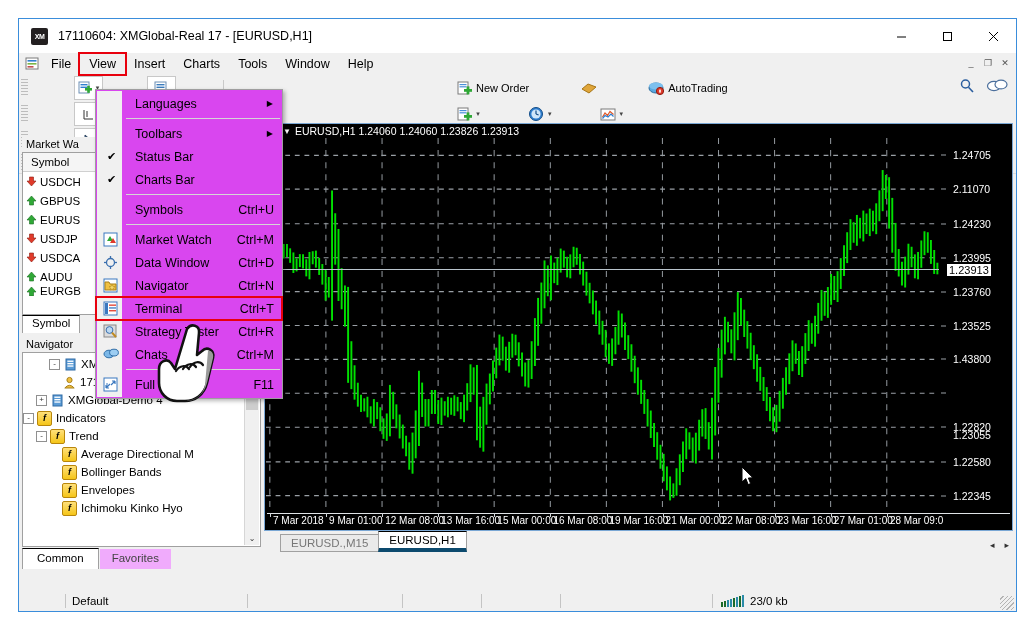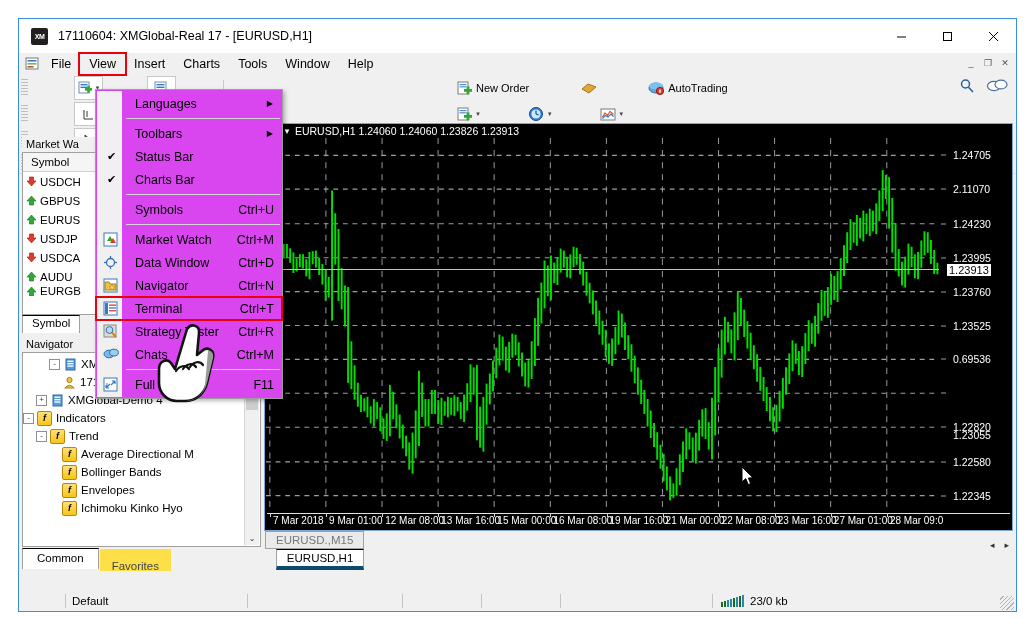--- a/index.html
+++ b/index.html
@@ -62,21 +62,21 @@
   .chart-hdr{position:absolute;left:15px;top:0;height:14px;display:flex;align-items:center;font-size:10.5px;color:#fff;padding-left:3px;z-index:5;font-family:"Liberation Sans",sans-serif;}
   .plot{position:absolute;left:1px;top:14px;right:73px;bottom:17px;}
   .yaxis{position:absolute;right:0;top:14px;width:73px;bottom:17px;}
   .ylab{position:absolute;font-size:10.5px;color:#fff;left:14px;transform:translateY(-50%);}
   .ytick{position:absolute;left:2px;width:5px;height:1px;background:#9aa0a6;transform:translateY(-0.5px);}
   .ycur{position:absolute;left:8px;background:#fff;color:#000;font-size:11px;padding:0 2px;transform:translateY(-50%);}
   .xaxis{position:absolute;left:1px;right:1px;bottom:0;height:17px;}
   .xlab{position:absolute;font-size:10px;color:#fff;top:2px;}
   .xtick{position:absolute;top:0;width:1px;height:4px;background:#cfd4d8;}
   .axisline{position:absolute;left:1px;right:1px;top:0;height:1px;background:#dfe3e6;}
-  .chart-tabs{position:absolute;left:1px;bottom:17px;height:21px;display:flex;align-items:flex-end;flex-direction:column;}
+  .chart-tabs{position:absolute;left:16px;bottom:17px;height:21px;display:flex;align-items:flex-end;}
   .ctab{font-size:11.5px;padding:2px 10px;border:1px solid #a0a0a0;background:#eaeaea;color:#777;margin-right:-1px;}
   .ctab.sel{background:#fff;color:#000;border-bottom:4px solid #0c4a6e;border-top:1px solid #000;}
   .tabnav{position:absolute;right:4px;bottom:19px;display:flex;gap:10px;font-size:9px;color:#333;}
 
   
   .statusbar{position:absolute;left:0;right:0;bottom:0;height:20px;background:#f0f0f0;display:flex;align-items:center;font-size:11.5px;}
   .st-cell{border-left:1px solid #c4c4c4;height:14px;line-height:14px;padding-left:6px;color:#000;}
   .resizer{position:absolute;right:2px;bottom:1px;width:14px;height:14px;background:repeating-linear-gradient(135deg,transparent 0 2px,#b4b4b4 2px 3px);}
 
   
@@ -441,21 +441,21 @@
             </div>
           </div>
           <div class="vscroll">
             <div class="vs-arrow">⌃</div>
             <div class="vs-thumb"></div>
             <div class="vs-arrow" style="position:absolute;bottom:0;left:0;right:0">⌄</div>
           </div>
         </div>
         <div class="nav-tabs">
           <div class="ptab sel" style="padding:3px 14px">Common</div>
-          <div class="ptab" style="padding:11px 12px;background:#fde047;border-color:#f0f0f0">Favorites</div>
+          <div class="ptab" style="padding:3px 12px;background:#f0abfc;border-color:#f0f0f0">Favorites</div>
         </div>
       </div>
     </div>
 
     <div class="chartwrap">
       <div class="chart">
         <div class="chart-hdr">
           <span style="font-size:8px;margin-right:4px">▼</span>
           <span>EURUSD,H1  1.24060 1.24060 1.23826 1.23913</span>
         </div>
@@ -703,21 +703,21 @@
             <div class="ylab" style="top: 51.2019px;">2.11070</div>
             <div class="ytick" style="top: 85.8173px;"></div>
             <div class="ylab" style="top: 85.8173px;">1.24230</div>
             <div class="ytick" style="top: 119.712px;"></div>
             <div class="ylab" style="top: 119.712px;">1.23995</div>
             <div class="ytick" style="top: 153.606px;"></div>
             <div class="ylab" style="top: 153.606px;">1.23760</div>
             <div class="ytick" style="top: 187.5px;"></div>
             <div class="ylab" style="top: 187.5px;">1.23525</div>
             <div class="ytick" style="top: 221.394px;"></div>
-            <div class="ylab" style="top: 221.394px;">0.69536</div>
+            <div class="ylab" style="top: 221.394px;">1.43800</div>
             <div class="ytick" style="top: 255.288px;"></div>
             <div class="ylab" style="top: 268px; margin-top: 29px;">1.23055</div>
             <div class="ytick" style="top: 289.183px;"></div>
             <div class="ylab" style="top: 289.183px;">1.22820</div>
             <div class="ytick" style="top: 323.798px;"></div>
             <div class="ylab" style="top: 323.798px;">1.22580</div>
             <div class="ytick" style="top: 357.692px;"></div>
             <div class="ylab" style="top: 357.692px;">1.22345</div>
             <div class="ycur" style="top: 131.538px;">1.23913</div>
           </div>

